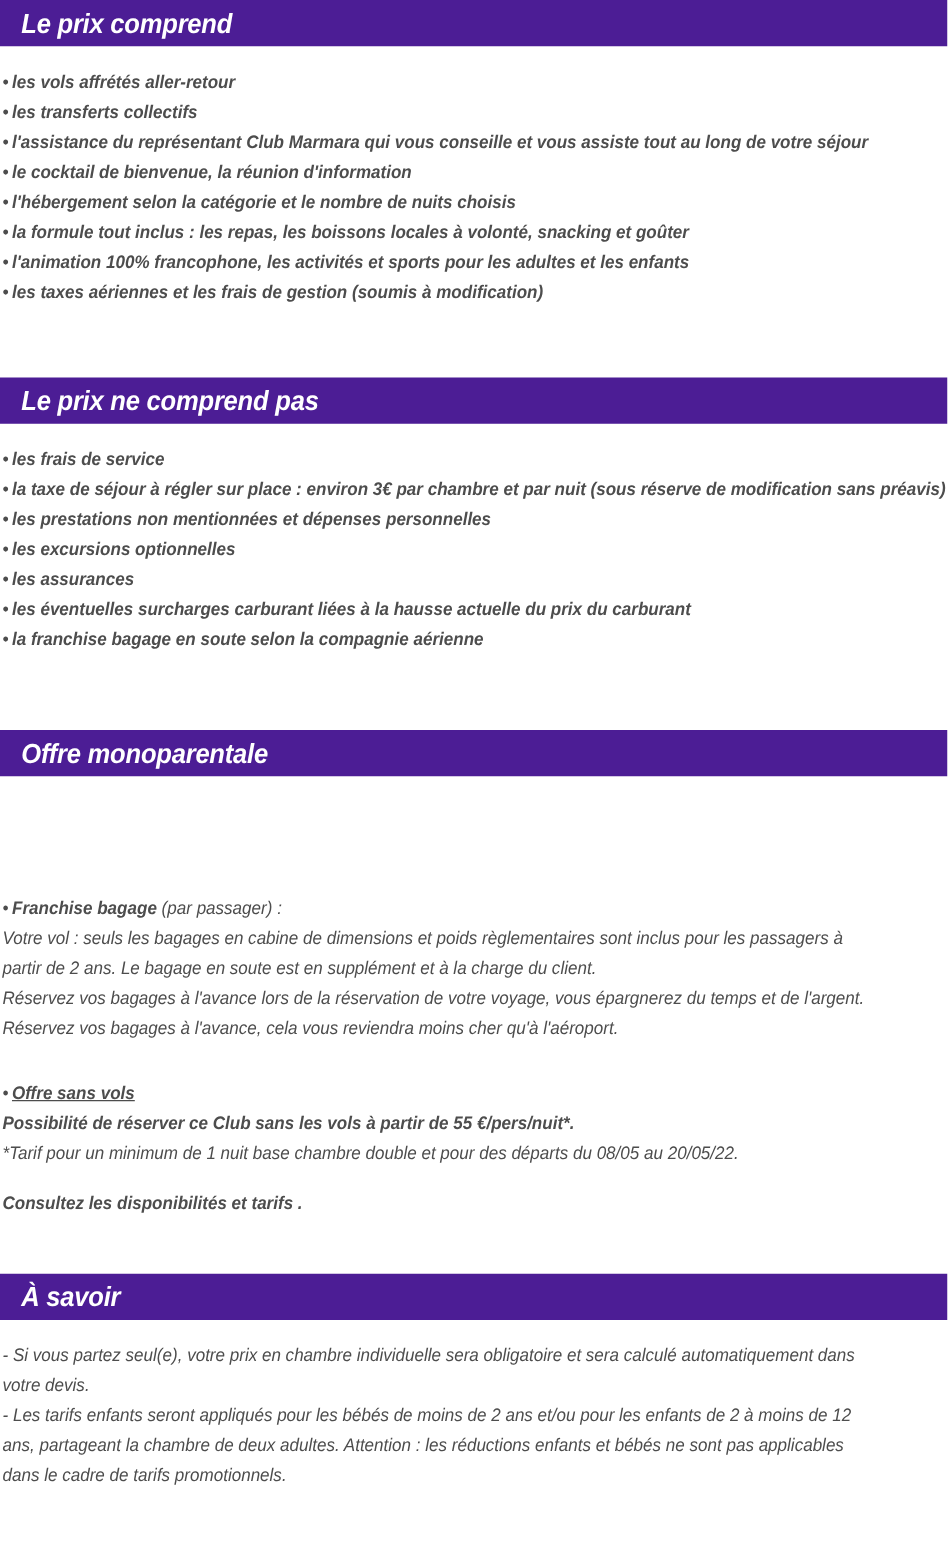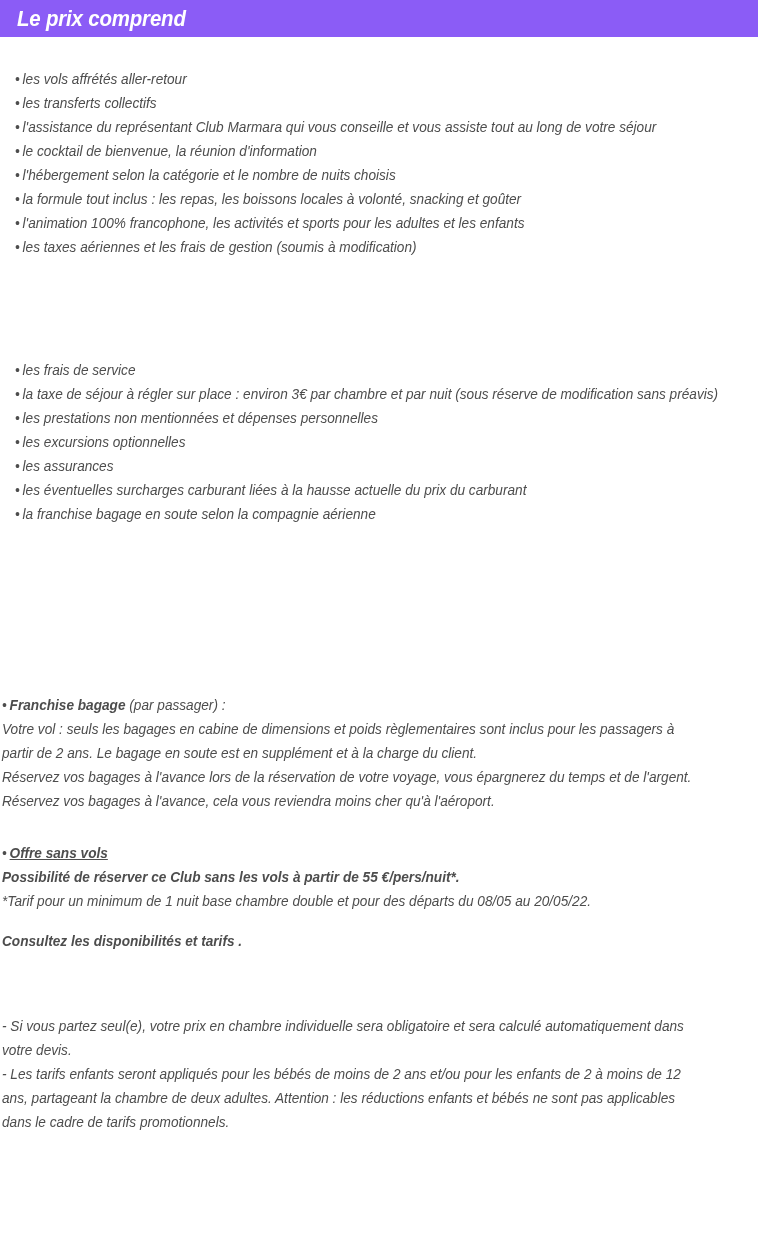--- a/index.html
+++ b/index.html
@@ -14,21 +14,21 @@
     color: #4d4d4d;
     -webkit-font-smoothing: antialiased;
   }
   .page {
     position: relative;
     width: 758px;
   }
 
   
   .section-header {
-    background: #8b5cf6;
+    background: #4c1d95;
     height: 37px;
     display: flex;
     align-items: center;
     box-sizing: border-box;
     padding-left: 17px;
   }
   .section-header .title {
     color: #ffffff;
     font-size: 22px;
     font-weight: 700;
@@ -38,23 +38,24 @@
     transform: scaleX(0.93);
     transform-origin: left center;
     white-space: nowrap;
   }
 
   
   .section-body {
     padding: 0 6px 0 2px;
   }
   .list {
-    margin: 13px;
+    margin: 0;
     padding: 0;
     list-style: none;
+    font-weight: bold;
   }
   .list li,
   .para,
   .bullet-line {
     font-size: 14.5px;
     font-style: italic;
     line-height: 24px;
     color: #4d4d4d;
     transform: scaleX(0.94);
     transform-origin: left center;
@@ -107,35 +108,41 @@
       <li><span class="bullet">•</span><span>le cocktail de bienvenue, la réunion d'information</span></li>
       <li><span class="bullet">•</span><span>l'hébergement selon la catégorie et le nombre de nuits choisis</span></li>
       <li><span class="bullet">•</span><span>la formule tout inclus : les repas, les boissons locales à volonté, snacking et goûter</span></li>
       <li><span class="bullet">•</span><span>l'animation 100% francophone, les activités et sports pour les adultes et les enfants</span></li>
       <li><span class="bullet">•</span><span>les taxes aériennes et les frais de gestion (soumis à modification)</span></li>
     </ul>
   </div>
 
   <div class="gap-xl"></div>
 
+  <div class="section-header">
+    <span class="title">Le prix ne comprend pas</span>
+  </div>
   <div class="gap-after-header"></div>
   <div class="section-body">
     <ul class="list">
       <li><span class="bullet">•</span><span>les frais de service</span></li>
       <li><span class="bullet">•</span><span>la taxe de séjour à régler sur place : environ 3€ par chambre et par nuit (sous réserve de modification sans préavis)</span></li>
       <li><span class="bullet">•</span><span>les prestations non mentionnées et dépenses personnelles</span></li>
       <li><span class="bullet">•</span><span>les excursions optionnelles</span></li>
       <li><span class="bullet">•</span><span>les assurances</span></li>
       <li><span class="bullet">•</span><span>les éventuelles surcharges carburant liées à la hausse actuelle du prix du carburant</span></li>
       <li><span class="bullet">•</span><span>la franchise bagage en soute selon la compagnie aérienne</span></li>
     </ul>
   </div>
 
   <div class="gap-xxl"></div>
 
+  <div class="section-header">
+    <span class="title">Offre monoparentale</span>
+  </div>
   <div class="gap-after-header"></div>
 
   <div class="gap-xxl"></div>
 
   <div class="gap-after-header"></div>
   <div class="section-body">
 
     <div class="bullet-line">
       <span class="bullet">•</span><span class="strong">Franchise bagage</span><span> (par passager) :</span>
     </div>
@@ -153,19 +160,22 @@
     <div class="para boldline">Possibilité de réserver ce Club sans les vols à partir de 55 €/pers/nuit*.</div>
     <div class="para">*Tarif pour un minimum de 1 nuit base chambre double et pour des départs du 08/05 au 20/05/22.</div>
 
     <div class="gap-sm"></div>
 
     <div class="para boldline">Consultez les disponibilités et tarifs .</div>
   </div>
 
   <div class="gap-lg"></div>
 
+  <div class="section-header">
+    <span class="title">À savoir</span>
+  </div>
   <div class="gap-after-header"></div>
   <div class="section-body">
     <div class="para wrap">- Si vous partez seul(e), votre prix en chambre individuelle sera obligatoire et sera calculé automatiquement dans votre devis.</div>
     <div class="para wrap">- Les tarifs enfants seront appliqués pour les bébés de moins de 2 ans et/ou pour les enfants de 2 à moins de 12 ans, partageant la chambre de deux adultes. Attention : les réductions enfants et bébés ne sont pas applicables dans le cadre de tarifs promotionnels.</div>
   </div>
 
 </div>
 
 </body></html>

